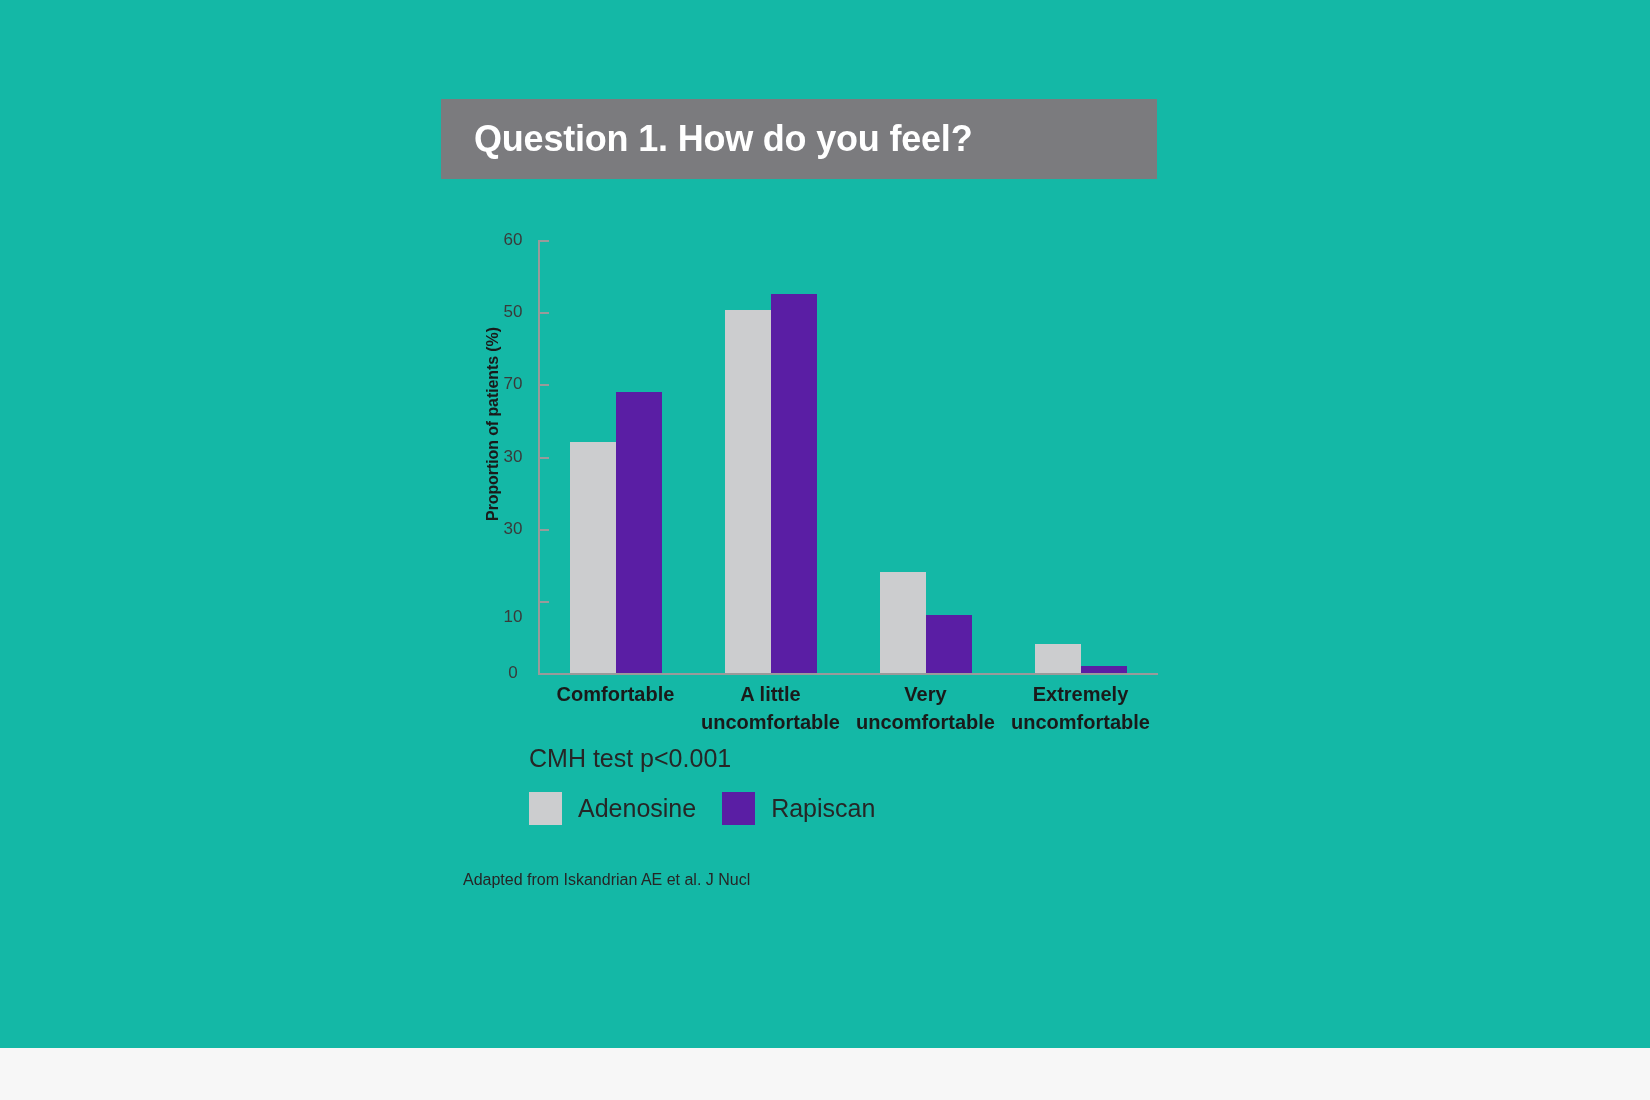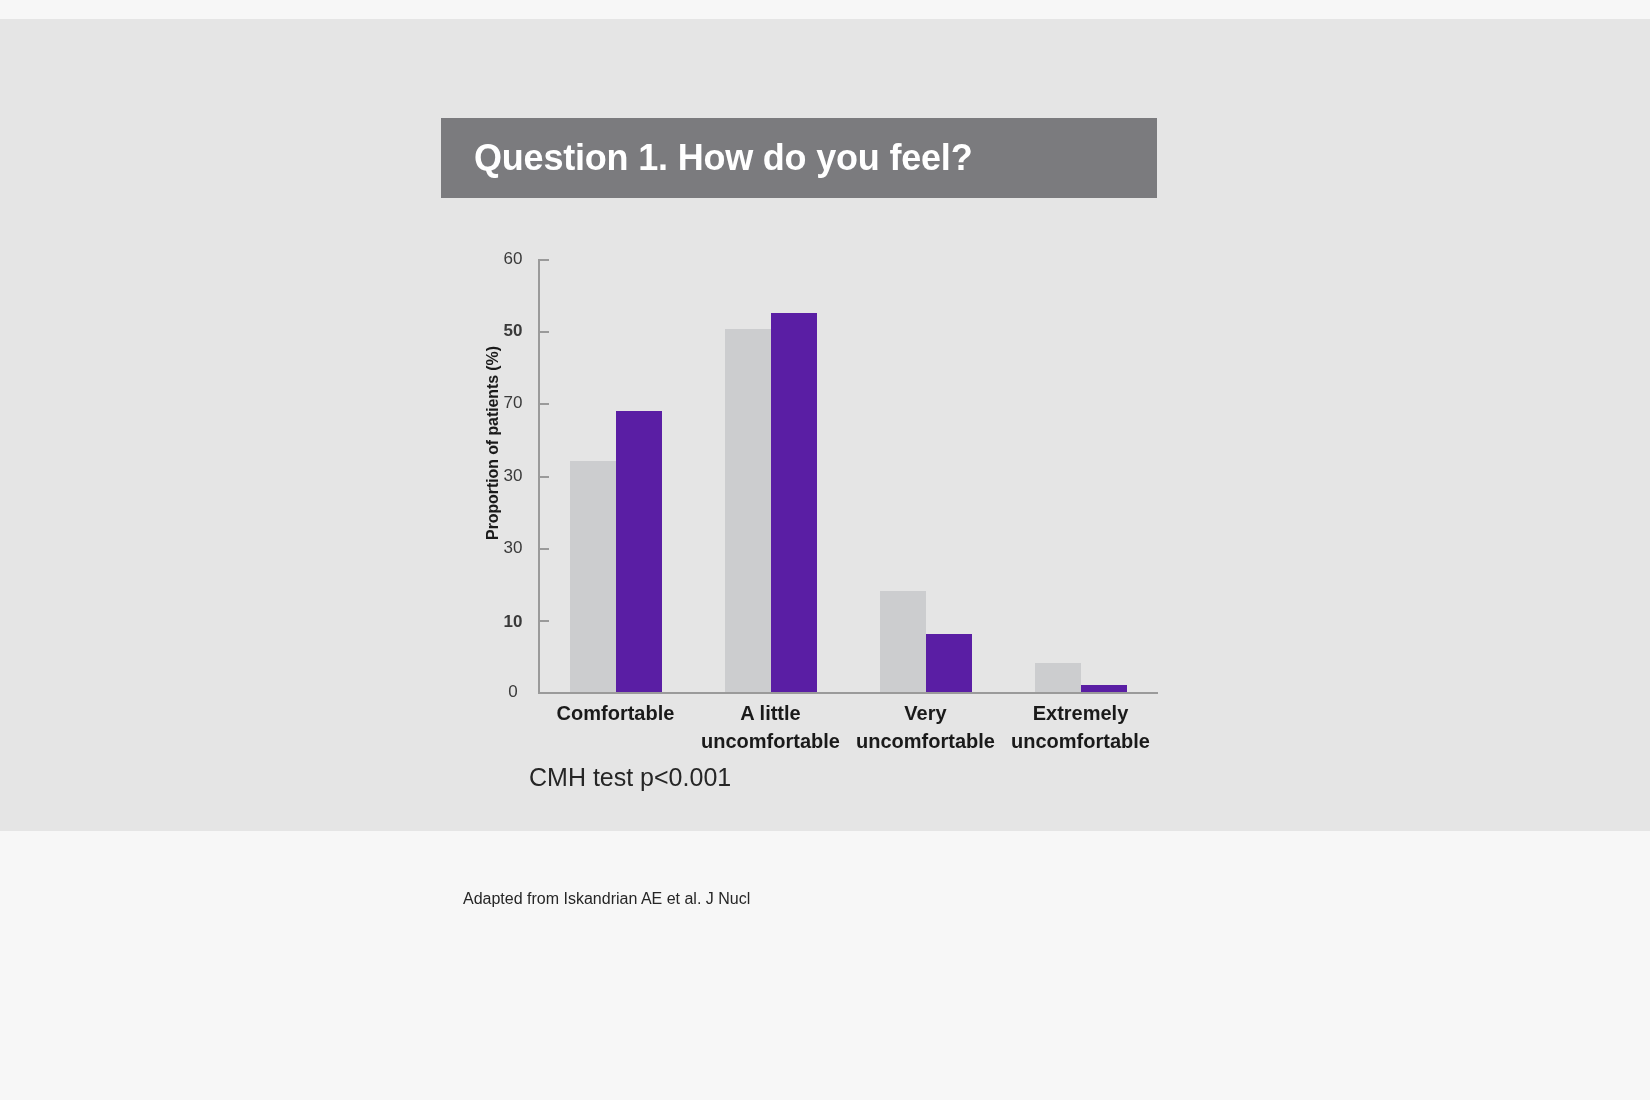--- a/index.html
+++ b/index.html
@@ -10,23 +10,22 @@
     width: 1650px;
     height: 1100px;
     background: #f7f7f7;
     font-family: "Liberation Sans", sans-serif;
     overflow: hidden;
   }
 
   #slide {
     position: relative;
     width: 1650px;
-    height: 812px;
-    background: #e5e5e5;
-    margin-top: 19px;
+    height: 1048px;
+    background: #14b8a6;
   }
 
   
   #title-banner {
     position: absolute;
     left: 441px;
     top: 99px;
     width: 716px;
     height: 80px;
     background: #7b7b7e;
@@ -180,29 +179,29 @@
 
   <div id="chart">
     <div id="y-axis-line"></div>
     <div id="x-axis-line"></div>
 
     <div id="y-axis-title">Proportion of patients (%)</div>
 
     <div id="y-ticks">
         <div class="y-tick-label" style="top: 448px;">0</div>
         <div class="y-tick" style="top: 375.833px;"></div>
-        <div class="y-tick-label" style="top: 378px; font-weight: bold;">10</div>
+        <div class="y-tick-label" style="top: 392px;">10</div>
         <div class="y-tick" style="top: 303.667px;"></div>
         <div class="y-tick-label" style="top: 303.667px;">30</div>
         <div class="y-tick" style="top: 231.5px;"></div>
         <div class="y-tick-label" style="top: 231.5px;">30</div>
         <div class="y-tick" style="top: 159.333px;"></div>
         <div class="y-tick-label" style="top: 159.333px;">70</div>
         <div class="y-tick" style="top: 87.1667px;"></div>
-        <div class="y-tick-label" style="top: 87.1667px; font-weight: bold;">50</div>
+        <div class="y-tick-label" style="top: 87.1667px;">50</div>
         <div class="y-tick" style="top: 15px;"></div>
         <div class="y-tick-label" style="top: 15px;">60</div>
       </div>
     <div id="bars">
         <div class="bar adenosine" title="Adenosine: 32%" style="left: 114.5px; width: 46px; height: 230.933px; background: rgb(204, 205, 207);"></div>
         <div class="bar rapiscan" title="Rapiscan: 39%" style="left: 160.5px; width: 46px; height: 281.45px; background: rgb(90, 30, 164);"></div>
         <div class="bar adenosine" title="Adenosine: 50.3%" style="left: 269.5px; width: 46px; height: 362.998px; background: rgb(204, 205, 207);"></div>
         <div class="bar rapiscan" title="Rapiscan: 52.5%" style="left: 315.5px; width: 46px; height: 378.875px; background: rgb(90, 30, 164);"></div>
         <div class="bar adenosine" title="Adenosine: 14%" style="left: 424.5px; width: 46px; height: 101.033px; background: rgb(204, 205, 207);"></div>
         <div class="bar rapiscan" title="Rapiscan: 8%" style="left: 470.5px; width: 46px; height: 57.7333px; background: rgb(90, 30, 164);"></div>
@@ -223,18 +222,28 @@
         </div>
         <div class="cat-label" style="left: 548px; width: 155px;">
           <div>Extremely</div>
           <div>uncomfortable</div>
         </div>
       </div>
   </div>
 
   <div id="pvalue">CMH test p&lt;0.001</div>
 
+  <div id="legend">
+      <div class="legend-item">
+        <div class="legend-swatch" style="background: rgb(204, 205, 207);"></div>
+        <div class="legend-label">Adenosine</div>
+      </div>
+      <div class="legend-item">
+        <div class="legend-swatch" style="background: rgb(90, 30, 164);"></div>
+        <div class="legend-label">Rapiscan</div>
+      </div>
+    </div>
 
   <div id="source">
     <div>Adapted from Iskandrian AE et al. J Nucl</div>
   </div>
 
 </div>
 
 </body></html>

